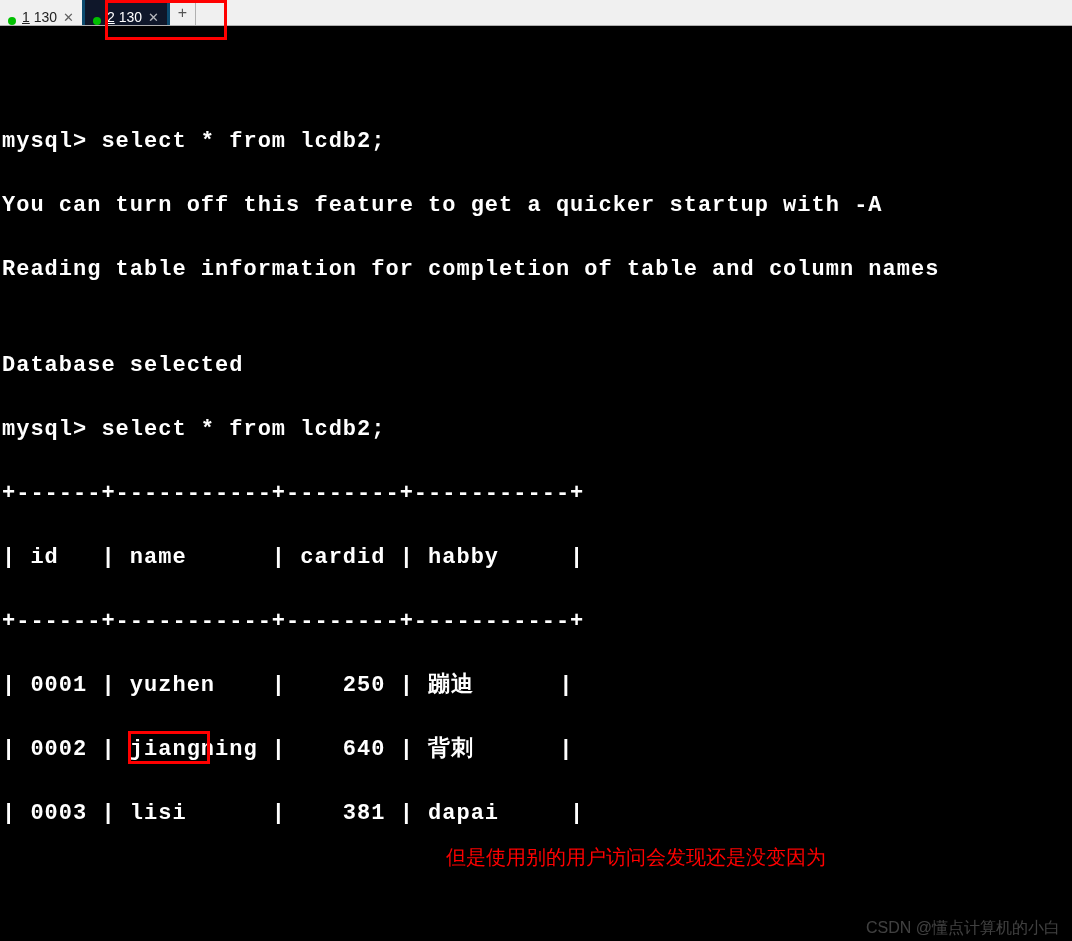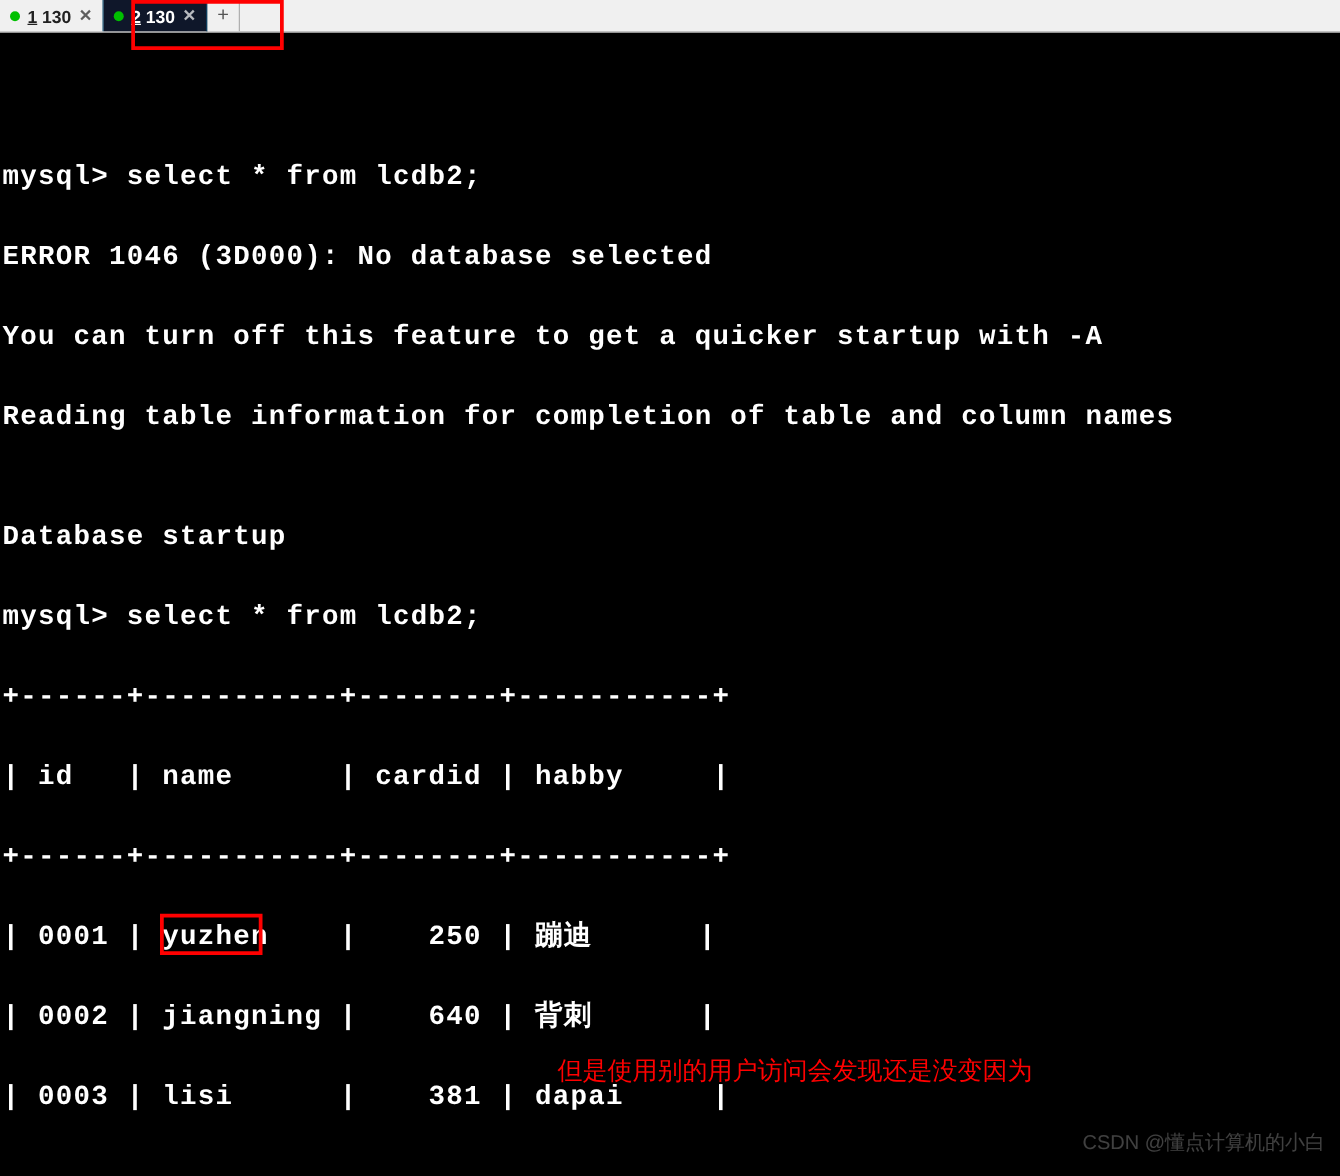--- a/index.html
+++ b/index.html
@@ -17,28 +17,27 @@
   height: 26px;
   background: #f0f0f0;
   border-bottom: 1px solid #b0b0b0;
   display: flex;
   align-items: stretch;
   position: relative;
   font-family: Arial, sans-serif;
 }
 .tab {
   display: flex;
-  align-items: center;
+  align-items: flex-end;
   padding: 0 8px;
   gap: 6px;
   font-size: 14px;
-  border-right: 1px solid #0c4a6e;
+  border-right: 3px solid #0c4a6e;
   background: #f0f0f0;
   color: #222;
-  font-weight: bold;
 }
 .tab.active {
   background: #0f172a;
   color: #fff;
 }
 .tab .dot {
   width: 8px; height: 8px; border-radius: 50%;
   background: #00c000;
 }
 .tab .label { font-size: 14px; }
@@ -78,21 +77,21 @@
   position: absolute;
   color: #f00;
   font-family: "Microsoft YaHei", sans-serif;
   font-size: 20px;
   line-height: 30px;
   font-weight: normal;
   letter-spacing: 0;
 }
 .watermark {
   position: absolute;
-  right: 12px; bottom: 16px;
+  right: 12px; bottom: 2px;
   font-family: "Microsoft YaHei", sans-serif;
   font-size: 16px;
   color: rgba(255,255,255,0.25);
   letter-spacing: 0;
   font-weight: normal;
 }
 </style>
 </head>
 <body>
 
@@ -106,25 +105,24 @@
     <span class="dot"></span>
     <span class="label"><span class="u">2</span> <span>130</span></span>
     <span class="close">✕</span>
   </div>
   <div class="new-tab">+</div>
 </div>
 <div class="red-box-tab"></div>
 
 <div class="terminal">
 <div class="line">mysql&gt; select * from lcdb2;</div>
-<div class="line">ERROR 1046 (3D000): No database selected</div>
 <div class="line">You can turn off this feature to get a quicker startup with -A</div>
 <div class="line">Reading table information for completion of table and column names</div>
 <div class="line"></div>
-<div class="line">Database startup</div>
+<div class="line">Database selected</div>
 <div class="line">mysql&gt; select * from lcdb2;</div>
 <div class="line">+------+-----------+--------+-----------+</div>
 <div class="line">| id   | name      | cardid | habby     |</div>
 <div class="line">+------+-----------+--------+-----------+</div>
 <div class="line">| 0001 | yuzhen    |    250 | 蹦迪      |</div>
 <div class="line">| 0002 | jiangning |    640 | 背刺      |</div>
 <div class="line">| 0003 | lisi      |    381 | dapai     |</div>
 
 
 

